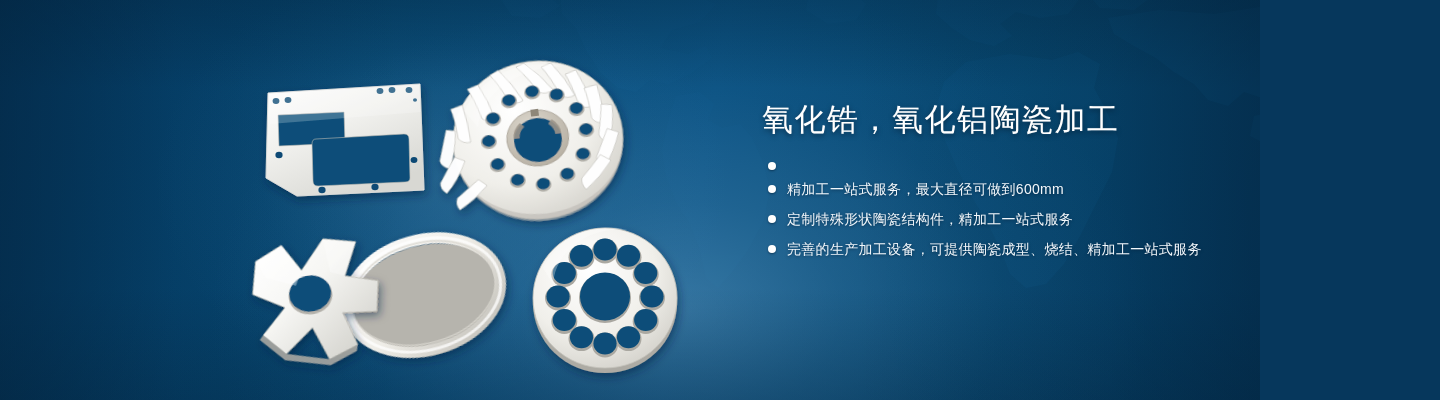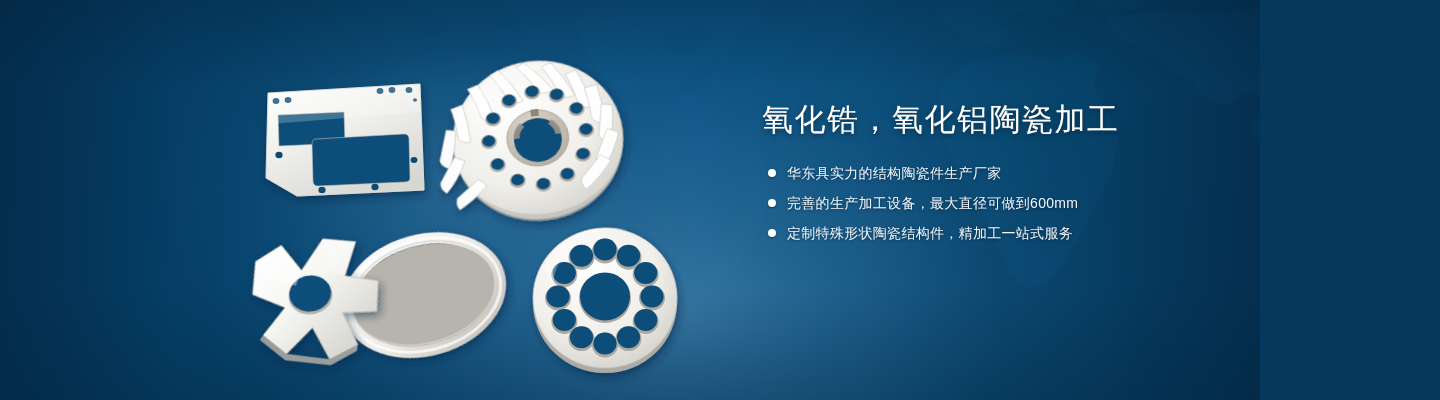--- a/index.html
+++ b/index.html
@@ -300,26 +300,29 @@
         <path d="M-62,-30 A72,70 0 0 1 22,-68 A66,58 0 0 0 -52,-14 Z" fill="#ffffff" opacity="0.3"></path>
       </g>
     </svg>
   </div>
 
   <div class="copy">
     <div class="headline">氧化锆，氧化铝陶瓷加工</div>
     <ul class="bullets">
       <li class="bullet">
         <span class="dot"></span>
-        <span class="btext">华东具实力的结构陶瓷件生产厂家</span>
       </li>
       <li class="bullet">
         <span class="dot"></span>
-        <span class="btext">完善的生产加工设备，最大直径可做到600mm</span>
+        <span class="btext">精加工一站式服务，最大直径可做到600mm</span>
       </li>
       <li class="bullet">
         <span class="dot"></span>
         <span class="btext">定制特殊形状陶瓷结构件，精加工一站式服务</span>
       </li>
+      <li class="bullet">
+        <span class="dot"></span>
+        <span class="btext">完善的生产加工设备，可提供陶瓷成型、烧结、精加工一站式服务</span>
+      </li>
     </ul>
   </div>
 
 </div>
 
 </body></html>

